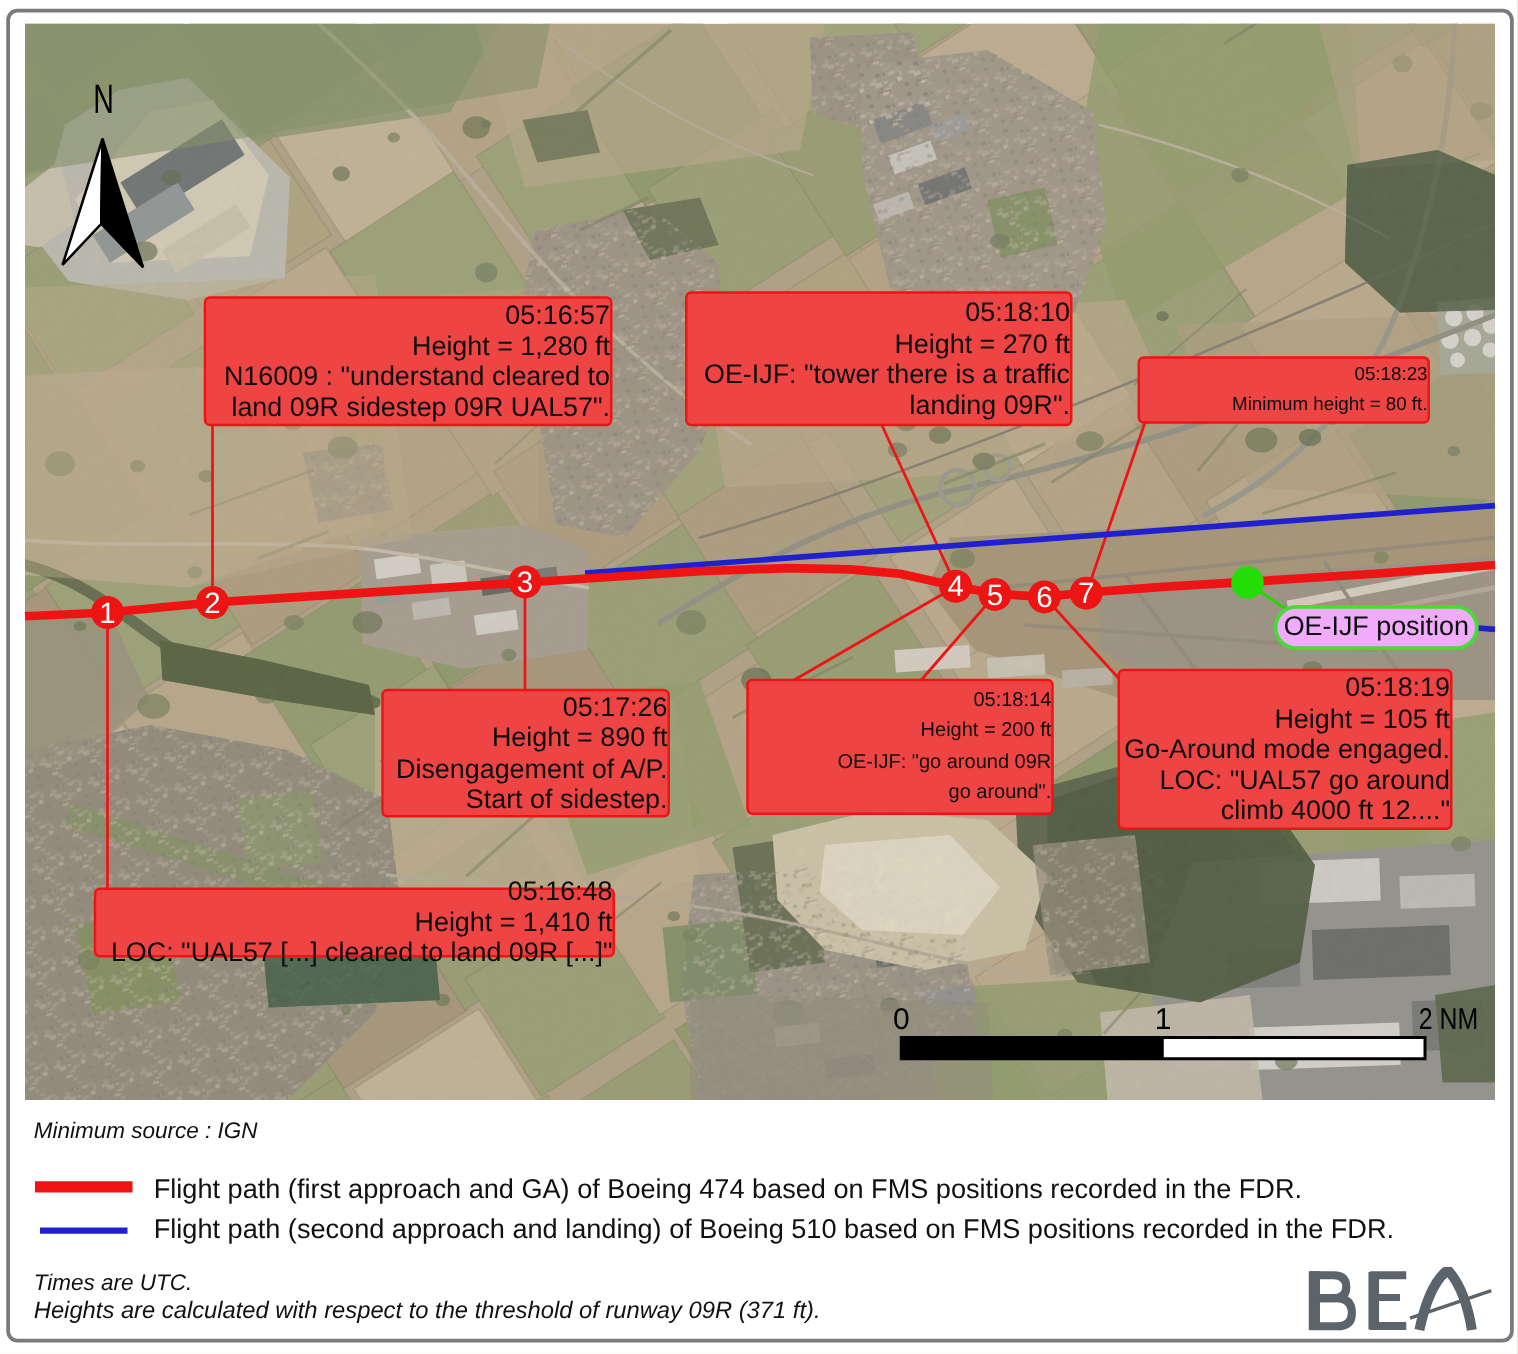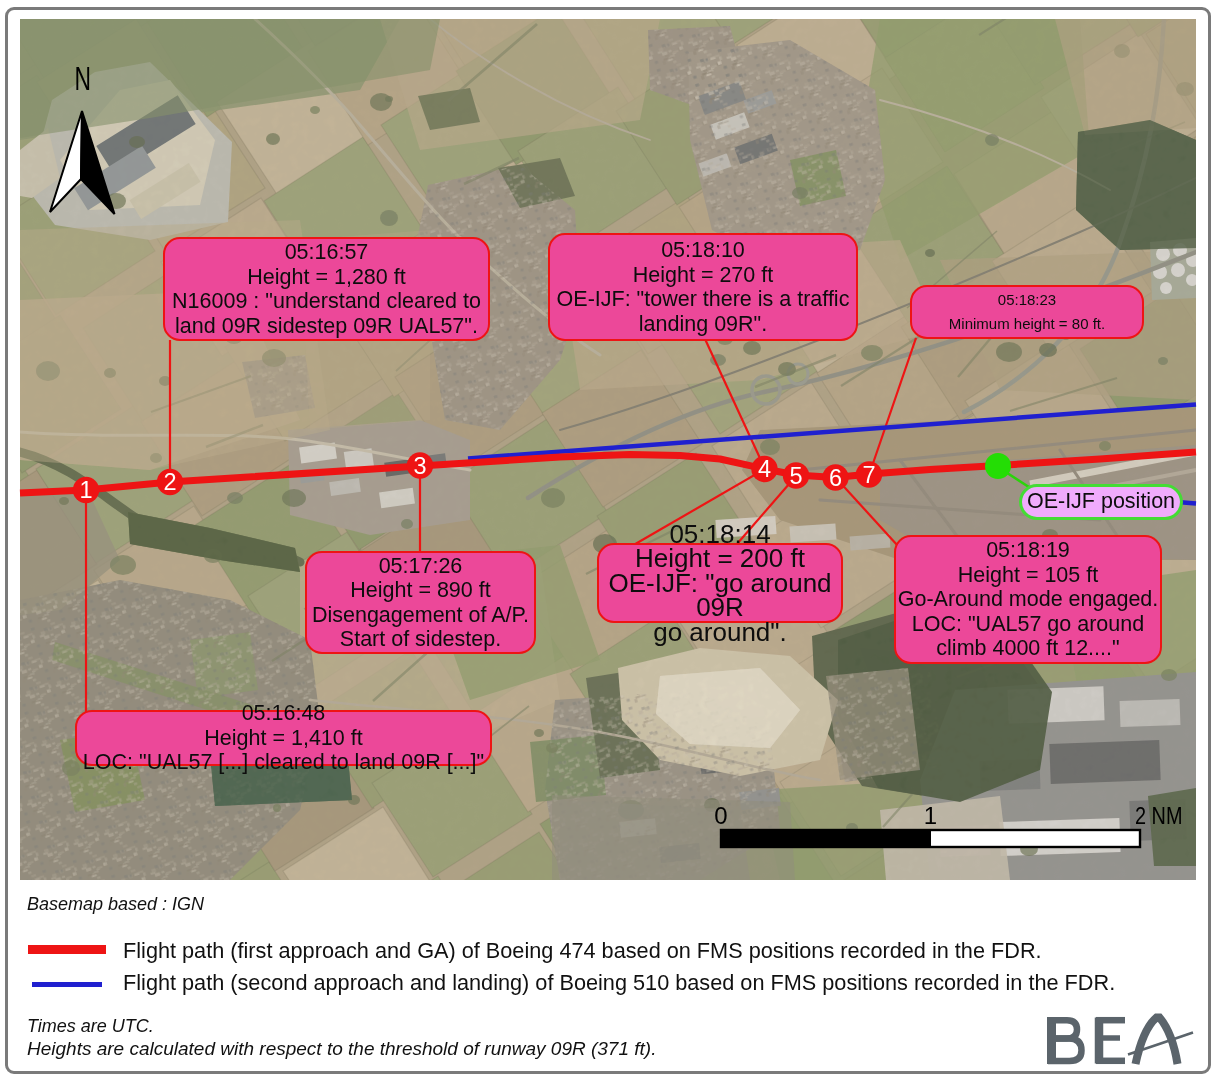--- a/index.html
+++ b/index.html
@@ -1,19 +1,19 @@
 <!DOCTYPE html>
 <html><head><meta charset="utf-8">
 <style>
 html,body{margin:0;padding:0;width:1214px;height:1083px;background:#fff;
 font-family:"Liberation Sans",sans-serif;}
 #page{position:absolute;left:5px;top:7px;width:1206px;height:1067px;box-sizing:border-box;
 border:3px solid #7a7a7a;border-radius:9px;background:#fff;}
-.cb{position:absolute;background:#ec4899;border:2.5px solid #ee1414;border-radius:17px;
-box-sizing:border-box;text-align:center;color:#0d0d0d;display:flex;flex-direction:column;
+.cb{position:absolute;background:#ef4444;border:2.5px solid #ee1414;border-radius:5px;
+box-sizing:border-box;text-align:right;color:#0d0d0d;display:flex;flex-direction:column;
 justify-content:center;z-index:5;}
 #oelabel{position:absolute;left:1019px;top:484px;width:164px;height:36px;background:#f0abfc;
 border:3px solid #44dc35;border-radius:18px;box-sizing:border-box;text-align:center;
 font-size:21.5px;line-height:29px;color:#0d0d0d;z-index:5;}
 .it{position:absolute;font-style:italic;color:#111;}
 .lg{position:absolute;font-size:21.7px;color:#111;}
 </style></head>
 <body>
 <div id="page"></div>
 <svg width="1214" height="1083" viewBox="0 0 1214 1083" style="position:absolute;left:0;top:0">
@@ -397,26 +397,26 @@
     <rect x="721" y="830" width="419" height="17" fill="#fff" stroke="#000" stroke-width="2.4"></rect>
     <rect x="721" y="830" width="210" height="17" fill="#000"></rect>
     <text x="721" y="823.5" text-anchor="middle" font-size="24" fill="#000" font-family="Liberation Sans, sans-serif">0</text>
     <text x="930.5" y="823.5" text-anchor="middle" font-size="24" fill="#000" font-family="Liberation Sans, sans-serif">1</text>
     <text x="1135" y="823.5" font-size="24" fill="#000" font-family="Liberation Sans, sans-serif" textLength="47.5" lengthAdjust="spacingAndGlyphs">2 NM</text>
   </svg>
 <div class="cb" style="left:163px;top:237px;width:327px;height:104px;font-size:21.5px;line-height:24.5px">05:16:57<br>Height = 1,280 ft<br>N16009 : "understand cleared to<br>land 09R sidestep 09R UAL57".</div>
 <div class="cb" style="left:548px;top:233px;width:310px;height:108px;font-size:21.5px;line-height:24.5px">05:18:10<br>Height = 270 ft<br>OE-IJF: "tower there is a traffic<br>landing 09R".</div>
 <div class="cb" style="left:910px;top:285px;width:234px;height:54px;font-size:15px;line-height:24.5px">05:18:23<br>Minimum height = 80 ft.</div>
 <div class="cb" style="left:305px;top:551px;width:231px;height:103px;font-size:21.5px;line-height:24.5px">05:17:26<br>Height = 890 ft<br>Disengagement of A/P.<br>Start of sidestep.</div>
-<div class="cb" style="left:597px;top:543px;width:246px;height:80px;font-size:26px;line-height:24.5px">05:18:14<br>Height = 200 ft<br>OE-IJF: "go around 09R<br>go around".</div>
+<div class="cb" style="left:597px;top:543px;width:246px;height:109px;font-size:16px;line-height:24.5px">05:18:14<br>Height = 200 ft<br>OE-IJF: "go around 09R<br>go around".</div>
 <div class="cb" style="left:894px;top:535px;width:268px;height:129px;font-size:21.5px;line-height:24.5px">05:18:19<br>Height = 105 ft<br>Go-Around mode engaged.<br>LOC: "UAL57 go around<br>climb 4000 ft 12...."</div>
 <div class="cb" style="left:75px;top:710px;width:417px;height:56px;font-size:21.5px;line-height:24.5px">05:16:48<br>Height = 1,410 ft<br>LOC: "UAL57 [...] cleared to land 09R [...]"</div>
 <div id="oelabel">OE-IJF position</div>
 
-<div class="it" style="left:27px;top:894px;font-size:18px">Basemap based : IGN</div>
+<div class="it" style="left:27px;top:894px;font-size:18px">Minimum source : IGN</div>
 <div style="position:absolute;left:28px;top:945px;width:78px;height:9px;background:#ee1414"></div>
 <div class="lg" style="left:123px;top:938px">Flight path (first approach and GA) of Boeing 474 based on FMS positions recorded in the FDR.</div>
 <div style="position:absolute;left:32px;top:982px;width:70px;height:4.5px;background:#2020cf"></div>
 <div class="lg" style="left:123px;top:970px">Flight path (second approach and landing) of Boeing 510 based on FMS positions recorded in the FDR.</div>
 <div class="it" style="left:27px;top:1016px;font-size:18px">Times are UTC.</div>
 <div class="it" style="left:27px;top:1037.5px;font-size:19px">Heights are calculated with respect to the threshold of runway 09R (371 ft).</div>
 
 <svg width="160" height="64" viewBox="0 0 160 64" style="position:absolute;left:1040px;top:1005px">
 <g stroke="#5b646b" fill="none">
 <path d="M 11.5 12 L 11.5 59" stroke-width="9"></path>

